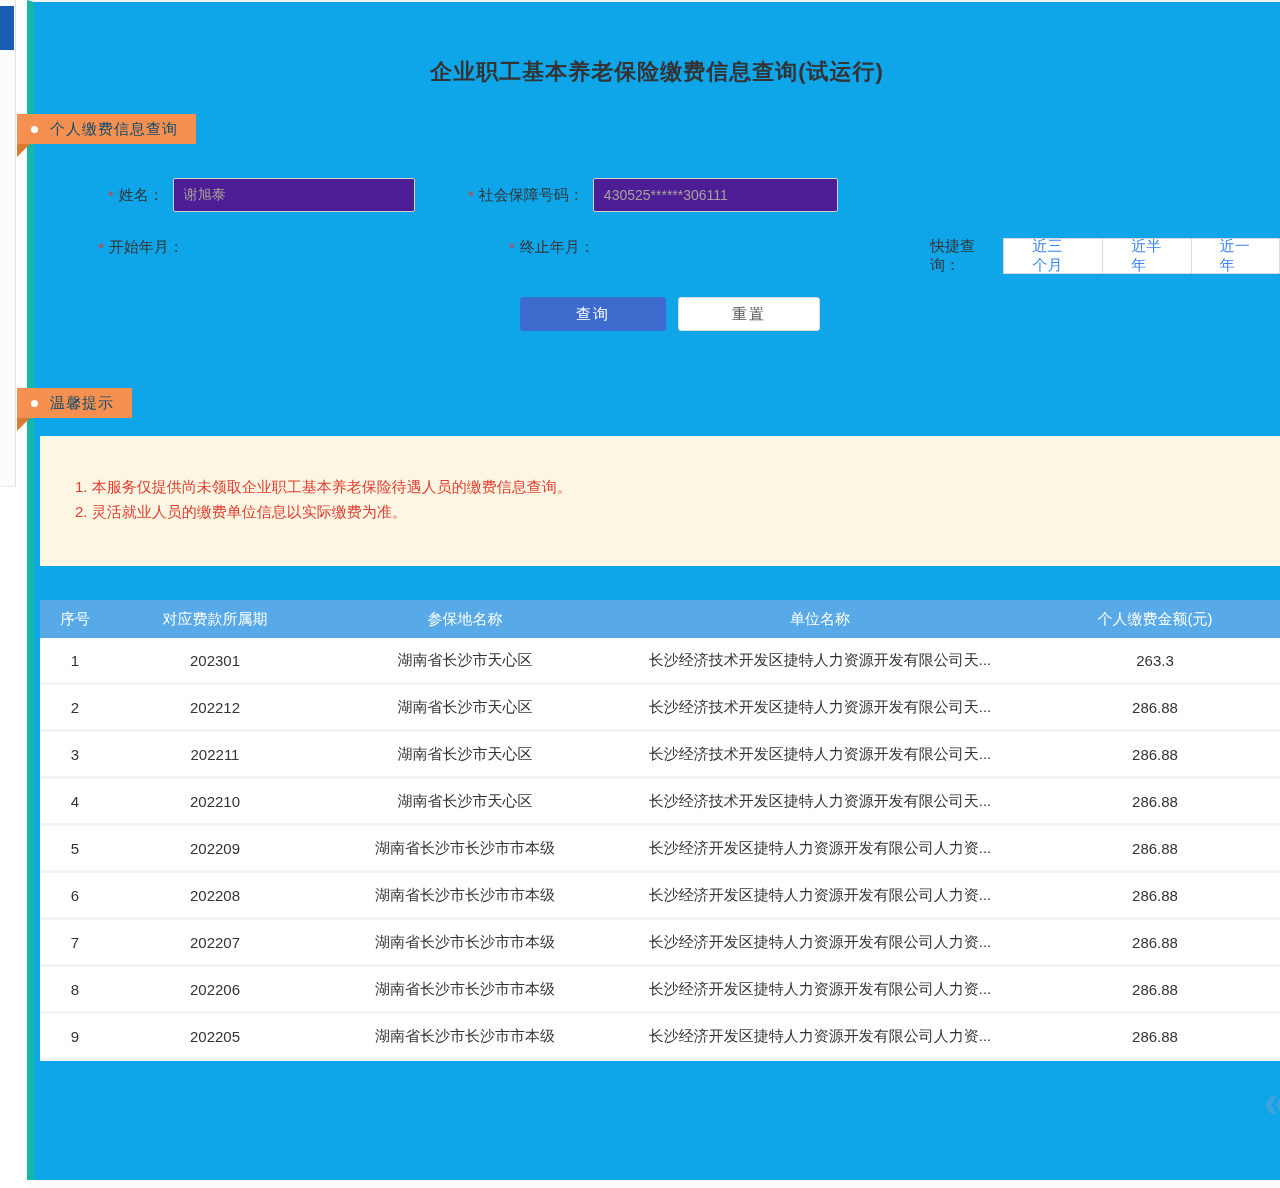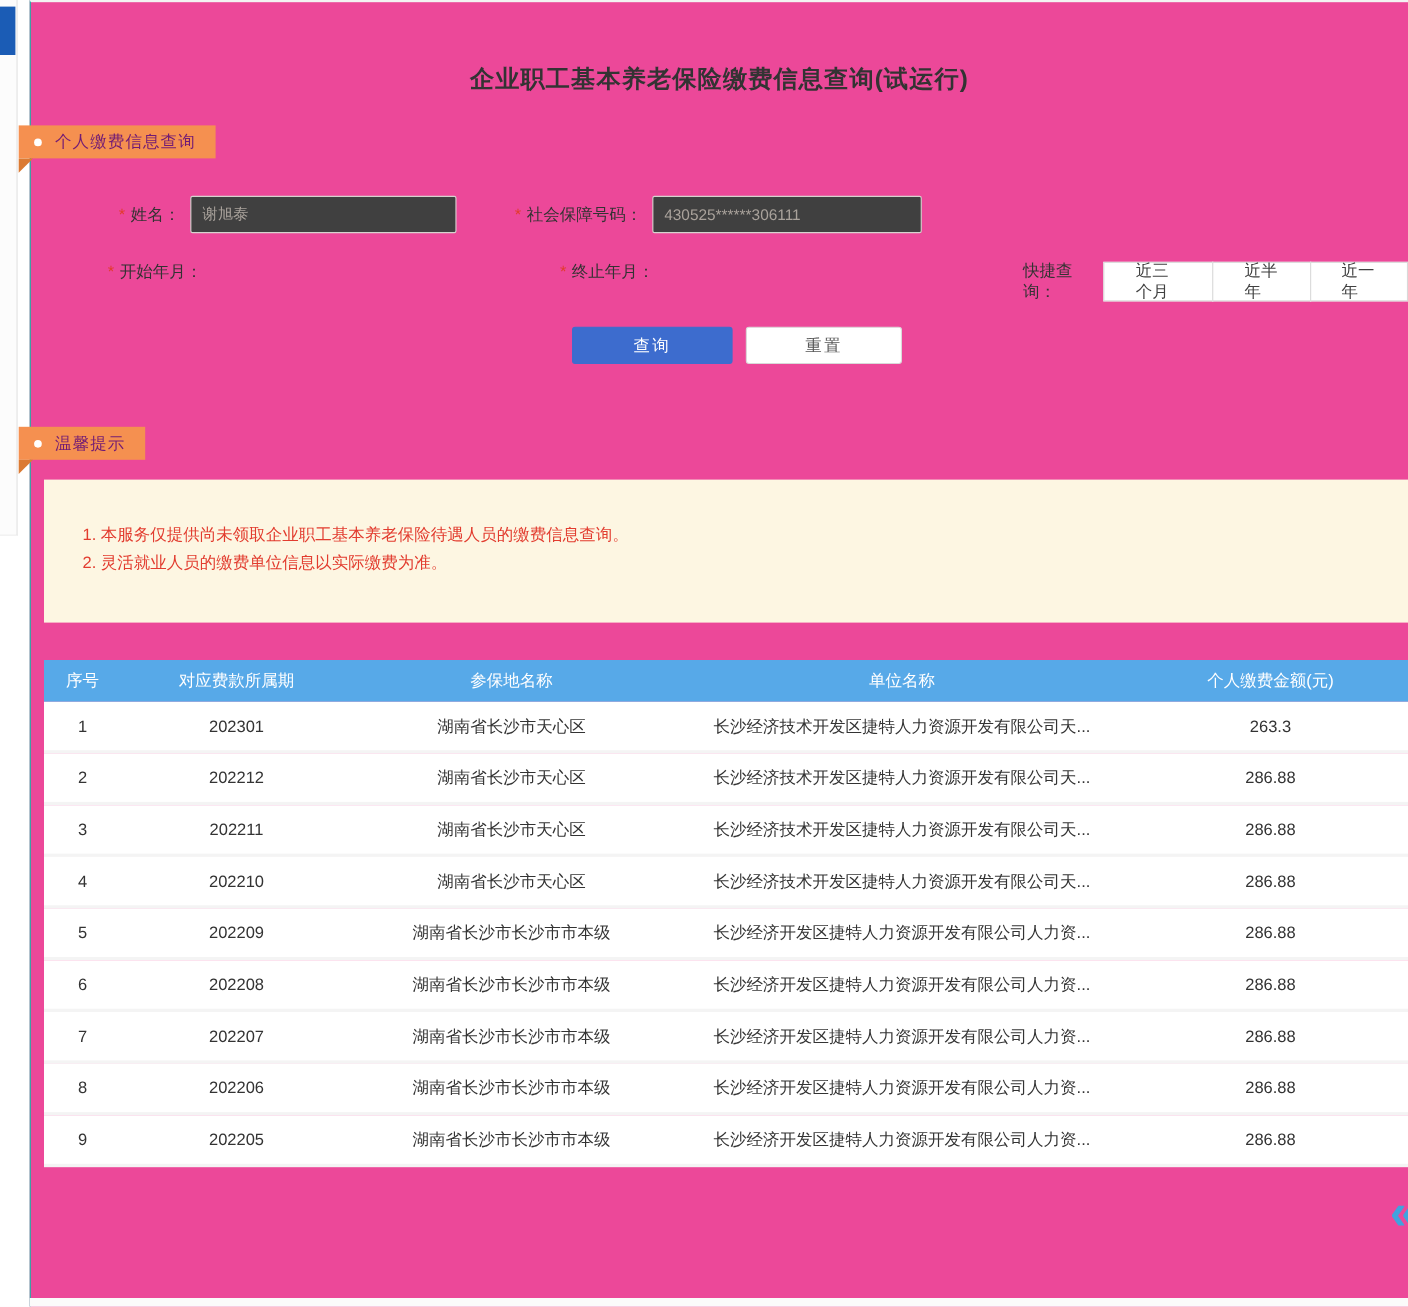--- a/index.html
+++ b/index.html
@@ -6,54 +6,54 @@
   html,body { background:#fff; }
   body { font-family:"Liberation Sans","DejaVu Sans",sans-serif; }
   #screen{ position:relative; width:1280px; height:1188px; background:#fff; overflow:hidden; }
 
   
   .left-rail{ position:absolute; left:0; top:0; width:16px; height:487px;
     background:#fcfcfc; border-right:1px solid #e2e2e2; border-bottom:1px solid #ededed; }
   .blue-tab{ position:absolute; left:0; top:6px; width:14px; height:44px; background:#1b5cb5; }
 
   
-  .main{ position:absolute; left:27px; top:0; right:0; bottom:0; background:#ec4899;
-    border-left:1px solid #14b8a6; border-top:2px solid #f3f3f3; }
+  .main{ position:absolute; left:27px; top:0; right:0; bottom:0; background:#0ea5e9;
+    border-left:7px solid #14b8a6; border-top:2px solid #f3f3f3; }
 
   .page-title{ position:absolute; left:0; right:0; top:55px; text-align:center;
     font-size:22px; color:#333; letter-spacing:1px; }
 
   
-  .badge{ position:absolute; height:30px; background:#f59050; color:#701a75;
+  .badge{ position:absolute; height:30px; background:#f59050; color:#0c4a6e;
     display:flex; align-items:center; padding:0 18px 0 14px; font-size:15px; letter-spacing:1px; }
   .badge .dot{ width:7px; height:7px; border-radius:50%; background:#fff; margin-right:12px; }
   .badge .fold{ position:absolute; left:0; top:100%; width:0; height:0;
     border-top:13px solid #db7a33; border-right:13px solid transparent; }
 
   
   .fgroup{ position:absolute; display:flex; align-items:center; }
   .req{ color:#e23c2f; font-size:15px; margin-right:5px; }
   .flabel{ font-size:15px; color:#333; margin-right:9px; }
-  .tinput{ height:34px; border:1px solid #d6d3cf; border-radius:2px; background:#404040;
+  .tinput{ height:34px; border:1px solid #d6d3cf; border-radius:2px; background:#4c1d95;
     color:#a9a29b; font-size:14px; padding:0 10px; font-family:inherit; }
   .dinput{ height:34px; border:1px solid #cfcfcf; border-radius:2px; background:#fff;
     display:flex; align-items:center; justify-content:space-between; padding:0 9px; }
   .dinput .dval{ font-size:14px; color:#333; }
 
   .cal-icon{ width:16px; height:15px; border:1px solid #bdbdbd; border-radius:2px;
     position:relative; background:#fff; cursor:pointer; }
   .cal-icon::before{ content:""; position:absolute; left:2px; right:2px; top:3px;
     border-top:1px solid #bdbdbd; }
   .cal-icon::after{ content:""; position:absolute; left:3px; top:7px; width:9px; height:5px;
     background:
       repeating-linear-gradient(to right,#c6c6c6 0 1px,transparent 1px 3px),
       repeating-linear-gradient(to bottom,#c6c6c6 0 1px,transparent 1px 3px); }
 
   .quick-btns{ display:flex; }
-  .qbtn{ height:36px; background:#fff; border:1px solid #d9d9d9; font-size:15px; color:#404040;
+  .qbtn{ height:36px; background:#fff; border:1px solid #d9d9d9; font-size:15px; color:#3b82f6;
     padding:0 28px; display:flex; align-items:center; cursor:pointer; margin-left:-1px; }
   .qbtn:first-child{ margin-left:0; }
 
   .btn{ position:absolute; height:34px; border-radius:3px; font-size:15px;
     display:flex; align-items:center; justify-content:center; cursor:pointer; letter-spacing:2px; }
   .btn-primary{ left:520px; top:297px; width:146px; background:#3d6cce; color:#ffffff; border:1px solid #3d6cce;text-align:center; }
   .btn-plain{ left:678px; top:297px; width:142px; background:#fff; color:#555; border:1px solid #d9d9d9; }
 
   
   .notice{ position:absolute; left:40px; right:0; top:436px; height:130px; background:#fdf6e2;

